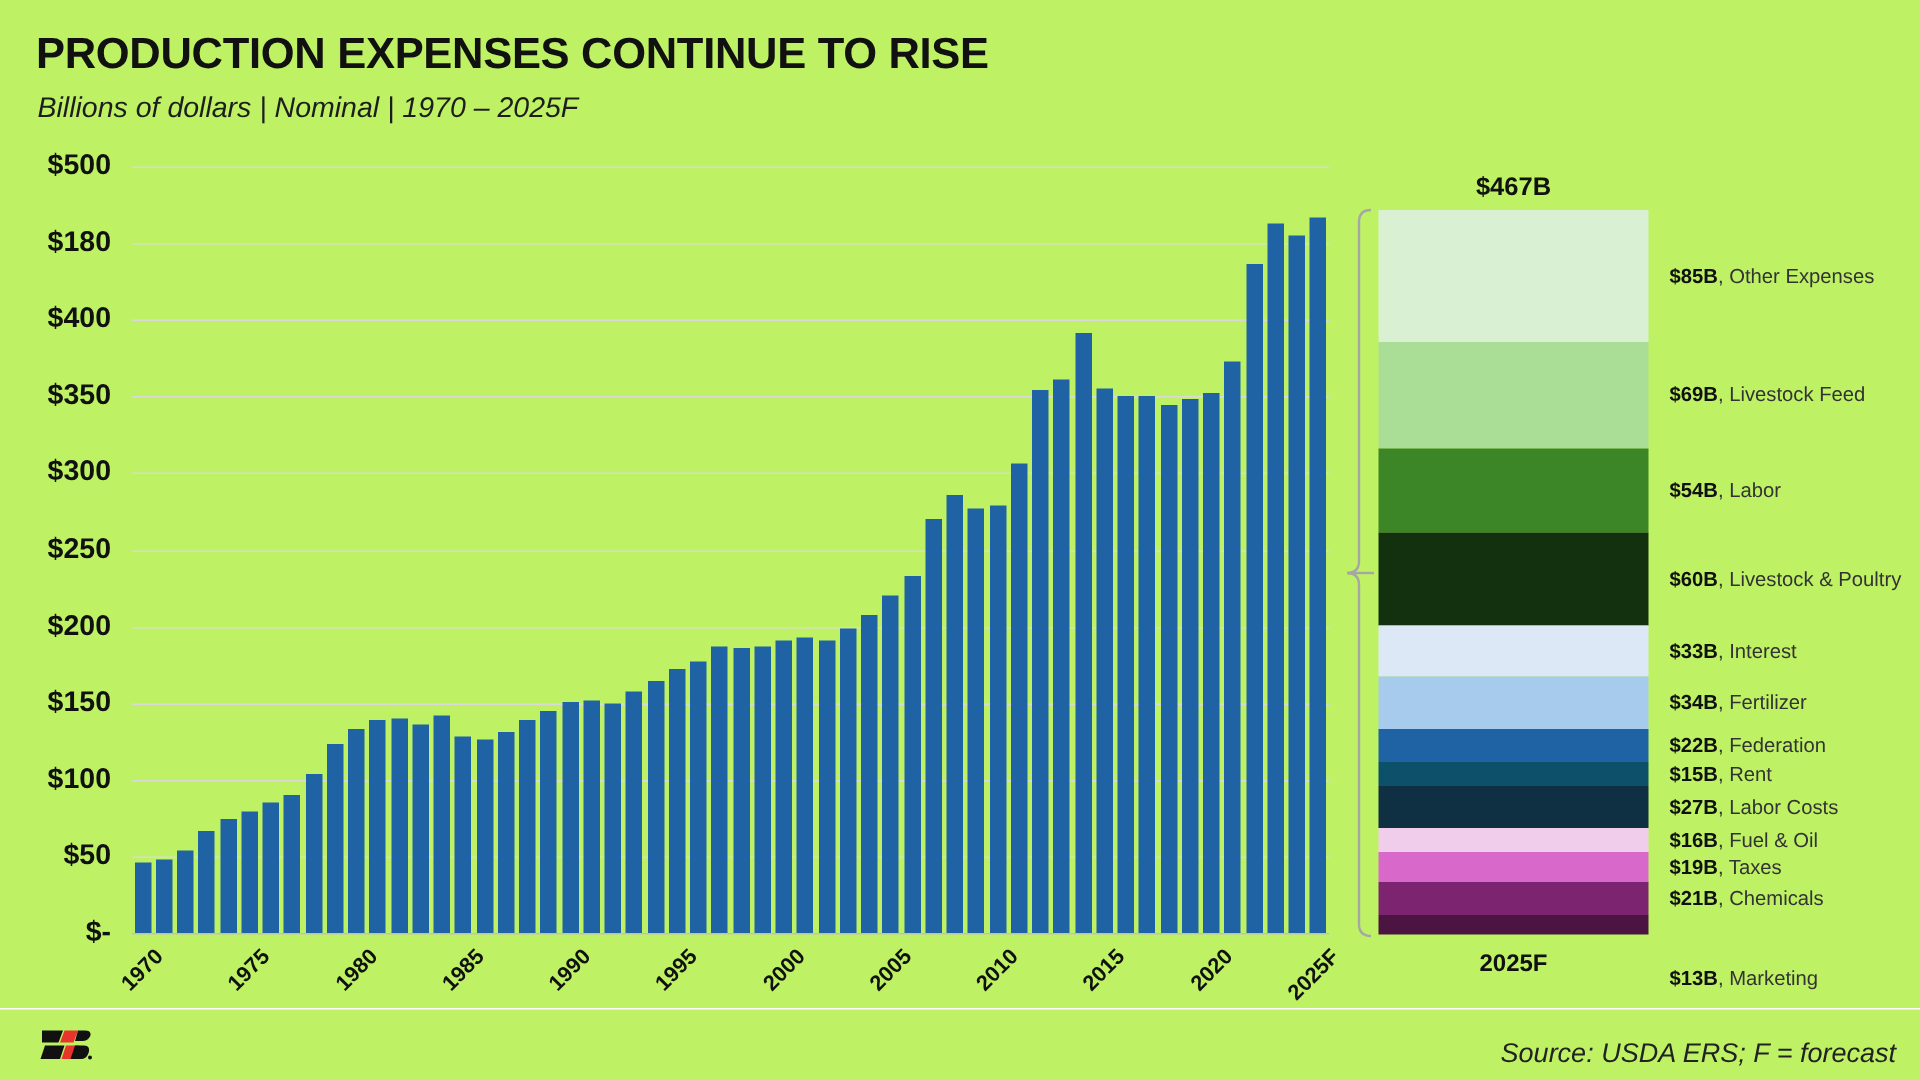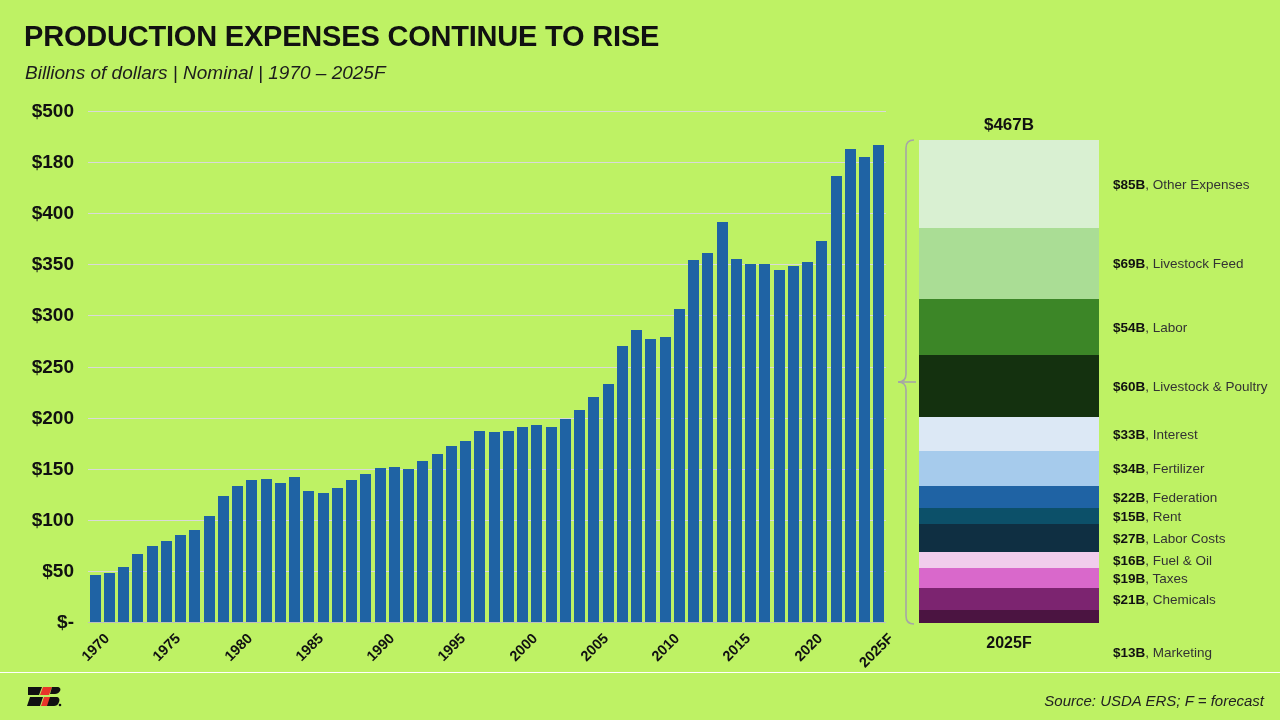--- a/index.html
+++ b/index.html
@@ -90,21 +90,21 @@
   }
   .logo { position: absolute; left: 26px; top: 684px; width: 36px; height: 26px; }
   .logo-text {
     position: absolute; left: 80px; top: 688px;
     font-size: 15.5px; font-weight: bold; color: #e8342a;
     white-space: nowrap;
   }
   .logo-text sup { font-size: 8px; vertical-align: super; }
   .source {
     position: absolute; right: 16px; top: 692px;
-    font-size: 15px; font-style: italic; color: #222;
+    font-size: 18px; font-style: italic; color: #222;
     white-space: nowrap;
   }
 </style>
 </head>
 <body>
 
 <div id="page">
 
   <div class="title">PRODUCTION EXPENSES CONTINUE TO RISE</div>
   <div class="subtitle">Billions of dollars | Nominal | 1970 – 2025F</div>

